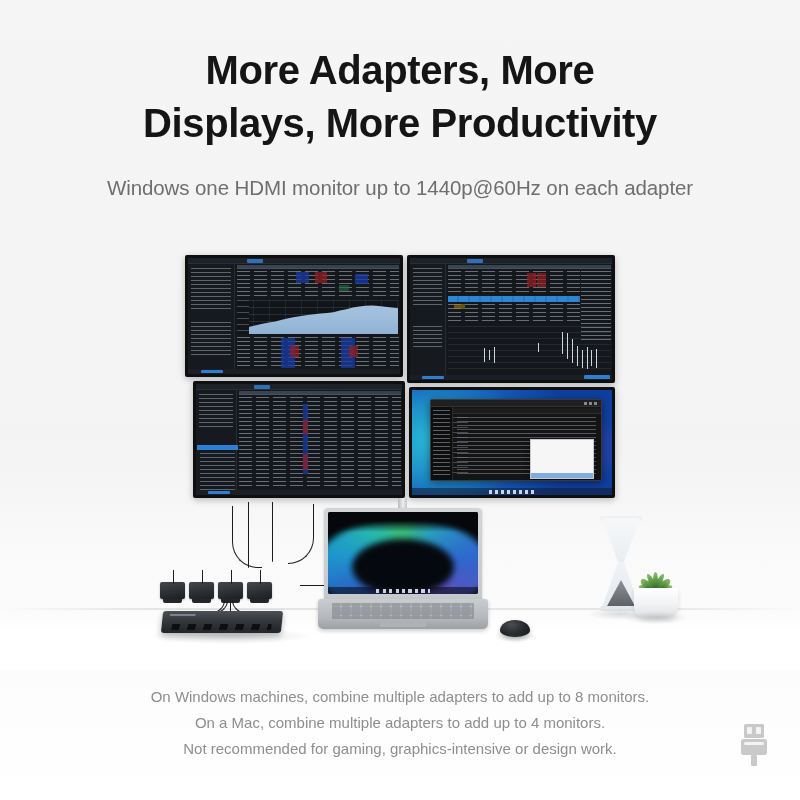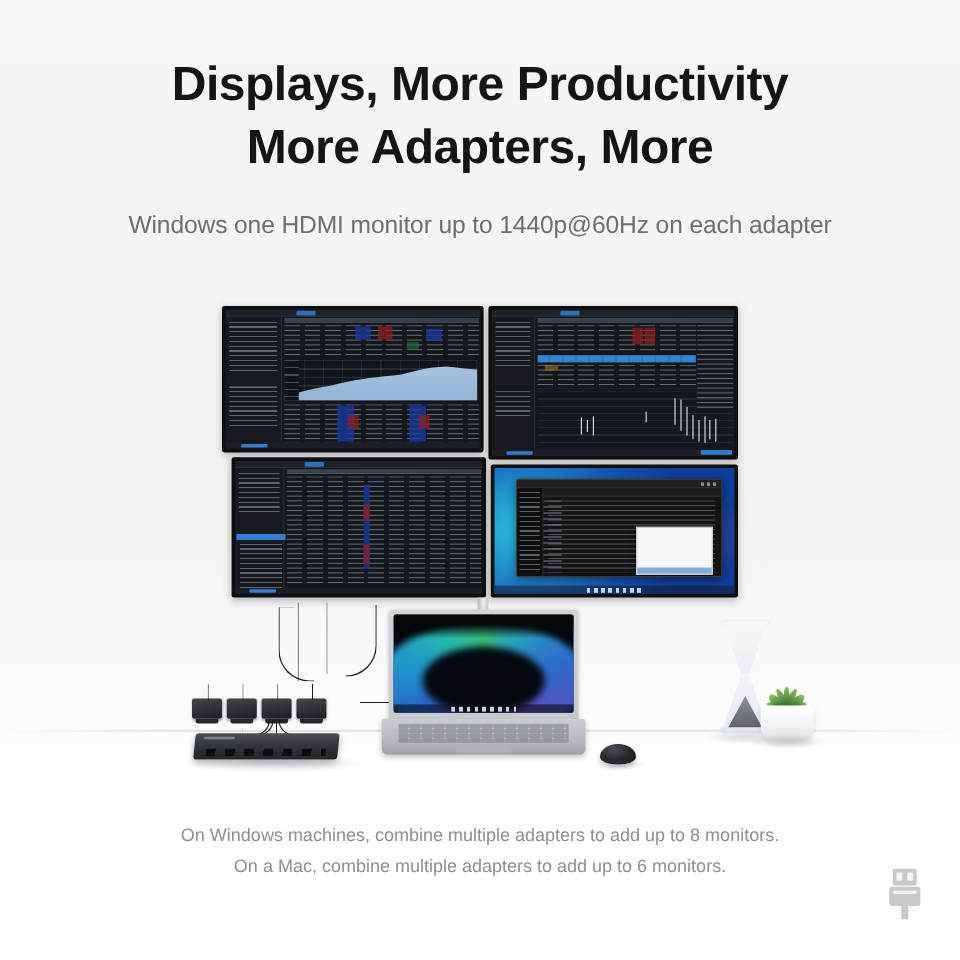--- a/index.html
+++ b/index.html
@@ -467,22 +467,22 @@
     width: 36px;
     height: 48px;
   }
 </style>
 </head>
 <body>
 
 <div class="banner">
 
   <h1 class="headline">
+    <span class="line">More Adapters, More</span>
     <span class="line">Displays, More Productivity</span>
-    <span class="line">More Adapters, More</span>
   </h1>
 
   <p class="subtitle">Windows one HDMI monitor up to 1440p@60Hz on each adapter</p>
 
   <div class="scene">
 
     <div class="desk"></div>
     <div class="desk-edge"></div>
 
     <div class="monitor-wall">
@@ -670,21 +670,22 @@
       <div class="leaf" style="left:19px; top:17px; height:13px; transform:rotate(-40deg);"></div>
       <div class="leaf" style="left:31px; top:17px; height:13px; transform:rotate(40deg);"></div>
       <div class="pot"></div>
     </div>
     <div class="shadow" style="left:624px; top:382px; width:64px; height:12px;"></div>
 
   </div>
 
   <div class="caption">
     <span class="cline">On Windows machines, combine multiple adapters to add up to 8 monitors.</span>
-    <span class="cline">On a Mac, combine multiple adapters to add up to 6 monitors.</span>
+    <span class="cline">On a Mac, combine multiple adapters to add up to 4 monitors.</span>
+    <span class="cline">Not recommended for gaming, graphics-intensive or design work.</span>
   </div>
 
   <div class="usb-icon">
     <svg viewBox="0 0 36 48" width="36" height="48" aria-hidden="true">
       <rect x="8" y="2" width="20" height="14" rx="1.5" fill="#c9c9c9"></rect>
       <rect x="11" y="5" width="5" height="7" rx="1" fill="#f4f4f4"></rect>
       <rect x="20" y="5" width="5" height="7" rx="1" fill="#f4f4f4"></rect>
       <rect x="5" y="17" width="26" height="16" rx="2.5" fill="#c9c9c9"></rect>
       <rect x="8" y="20" width="20" height="3" rx="1.5" fill="#f4f4f4"></rect>
       <rect x="15" y="33" width="6" height="11" rx="1" fill="#c9c9c9"></rect>

